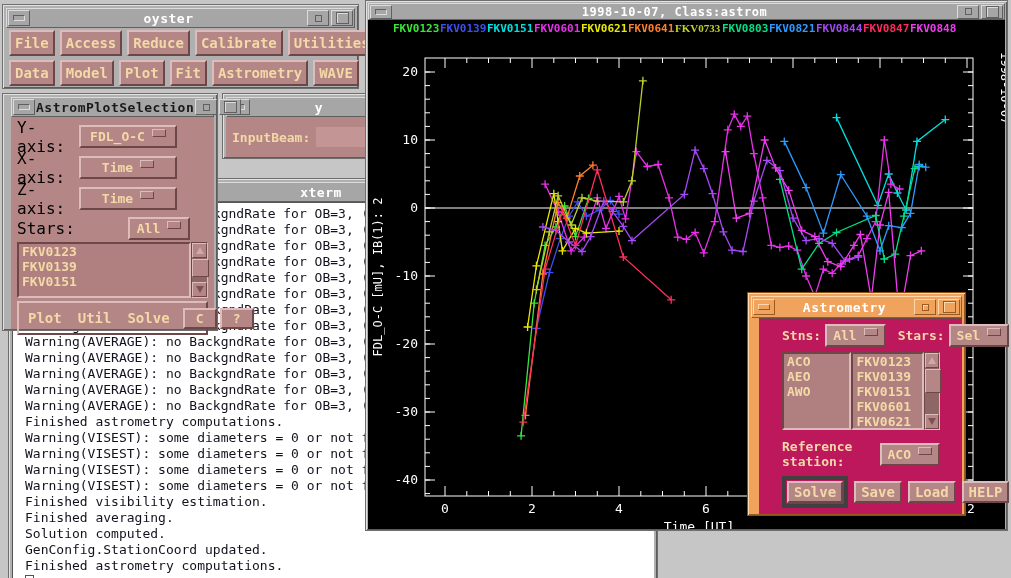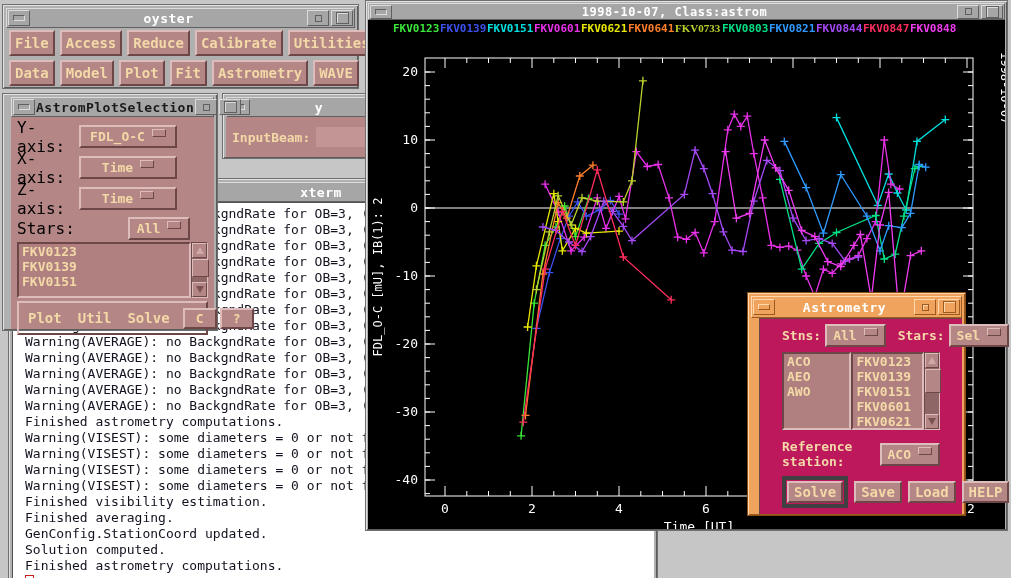--- a/index.html
+++ b/index.html
@@ -181,22 +181,22 @@
       <div class="line">Warning(AVERAGE): no BackgndRate for OB=3, (</div>
       <div class="line">Warning(AVERAGE): no BackgndRate for OB=3, (</div>
       <div class="line">Warning(AVERAGE): no BackgndRate for OB=3, (</div>
       <div class="line">Finished astrometry computations.</div>
       <div class="line">Warning(VISEST): some diameters = 0 or not f</div>
       <div class="line">Warning(VISEST): some diameters = 0 or not f</div>
       <div class="line">Warning(VISEST): some diameters = 0 or not f</div>
       <div class="line">Warning(VISEST): some diameters = 0 or not f</div>
       <div class="line">Finished visibility estimation.</div>
       <div class="line">Finished averaging.</div>
+      <div class="line">Solution computed.</div>
       <div class="line">GenConfig.StationCoord updated.</div>
-      <div class="line">Solution computed.</div>
       <div class="line">Finished astrometry computations.</div>
       <div class="line"><span class="cursor"></span></div>
     </div>
 </div>
 
 <div class="window" id="plotsel" style="z-index:4;">
   <div class="titlebar">
     <span class="tb-btn">
         <span class="tb-dash"></span>
       </span>

